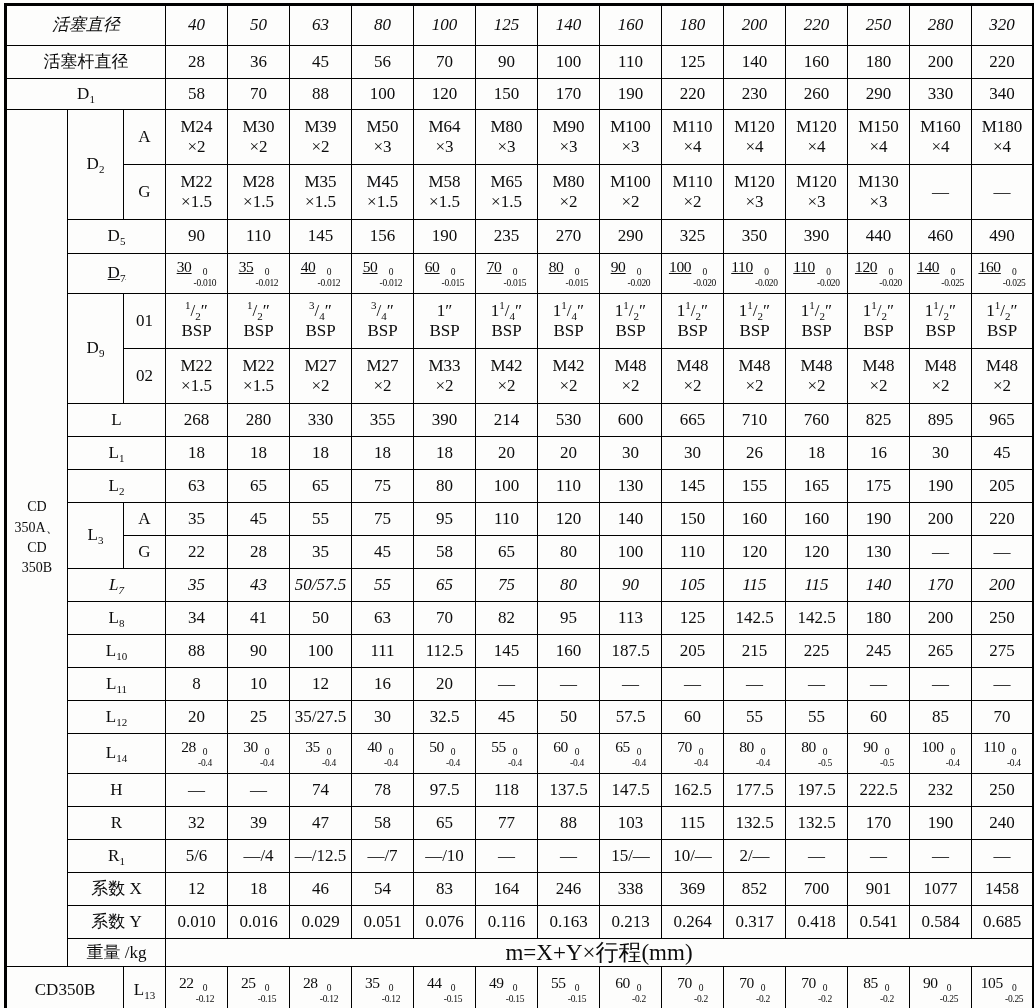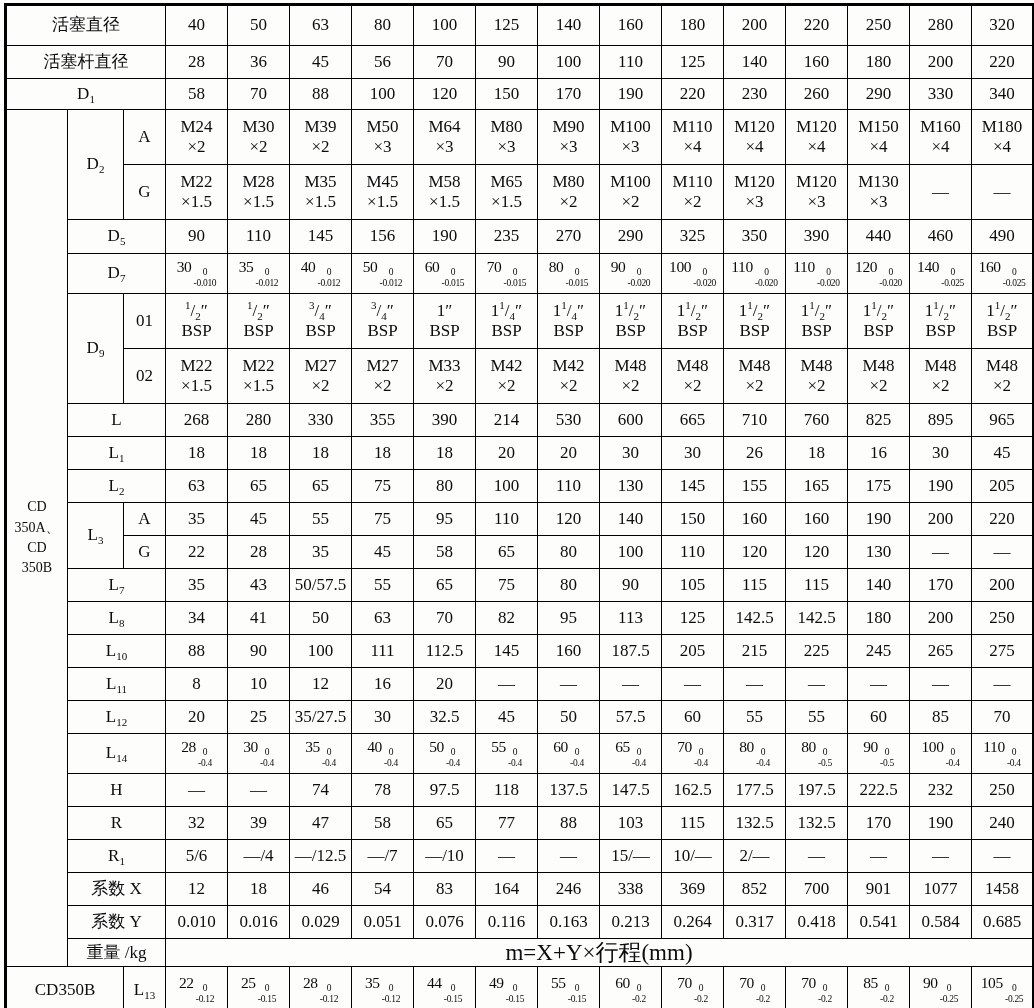--- a/index.html
+++ b/index.html
@@ -38,21 +38,21 @@
         <col style="width:62px">
         <col style="width:62px">
       <col style="width:62px">
         <col style="width:62px">
         <col style="width:62px">
         <col style="width:62px">
       <col style="width:62px">
         <col style="width:62px">
     </colgroup>
     <tbody id="tbody">
-        <tr style="height: 41px;">
+        <tr style="height: 41px; font-style: italic;">
           <td colspan="3" class="lbl">活塞直径</td>
           <td class="val">40</td>
           <td class="val">50</td>
           <td class="val">63</td>
           <td class="val">80</td>
           <td class="val">100</td>
           <td class="val">125</td>
           <td class="val">140</td>
           <td class="val">160</td>
           <td class="val">180</td>
@@ -142,21 +142,21 @@
           <td class="val">235</td>
           <td class="val">270</td>
           <td class="val">290</td>
           <td class="val">325</td>
           <td class="val">350</td>
           <td class="val">390</td>
           <td class="val">440</td>
           <td class="val">460</td>
           <td class="val">490</td>
         </tr>
-        <tr style="height: 40px;">
+        <tr style="height: 40px; text-decoration: underline;">
           <td colspan="2" class="lbl">D<sub>7</sub></td>
           <td class="val sm">30<span class="tol">
               <span>0</span>
               <span>-0.010</span>
             </span></td>
           <td class="val sm">35<span class="tol">
               <span>0</span>
               <span>-0.012</span>
             </span></td>
           <td class="val sm">40<span class="tol">
@@ -322,21 +322,21 @@
           <td class="val">65</td>
           <td class="val">80</td>
           <td class="val">100</td>
           <td class="val">110</td>
           <td class="val">120</td>
           <td class="val">120</td>
           <td class="val">130</td>
           <td class="val">—</td>
           <td class="val">—</td>
         </tr>
-        <tr style="height: 33px;">
+        <tr style="height: 33px; font-style: italic;">
           <td colspan="2" class="lbl">L<sub>7</sub></td>
           <td class="val">35</td>
           <td class="val">43</td>
           <td class="val">50/57.5</td>
           <td class="val">55</td>
           <td class="val">65</td>
           <td class="val">75</td>
           <td class="val">80</td>
           <td class="val">90</td>
           <td class="val">105</td>

